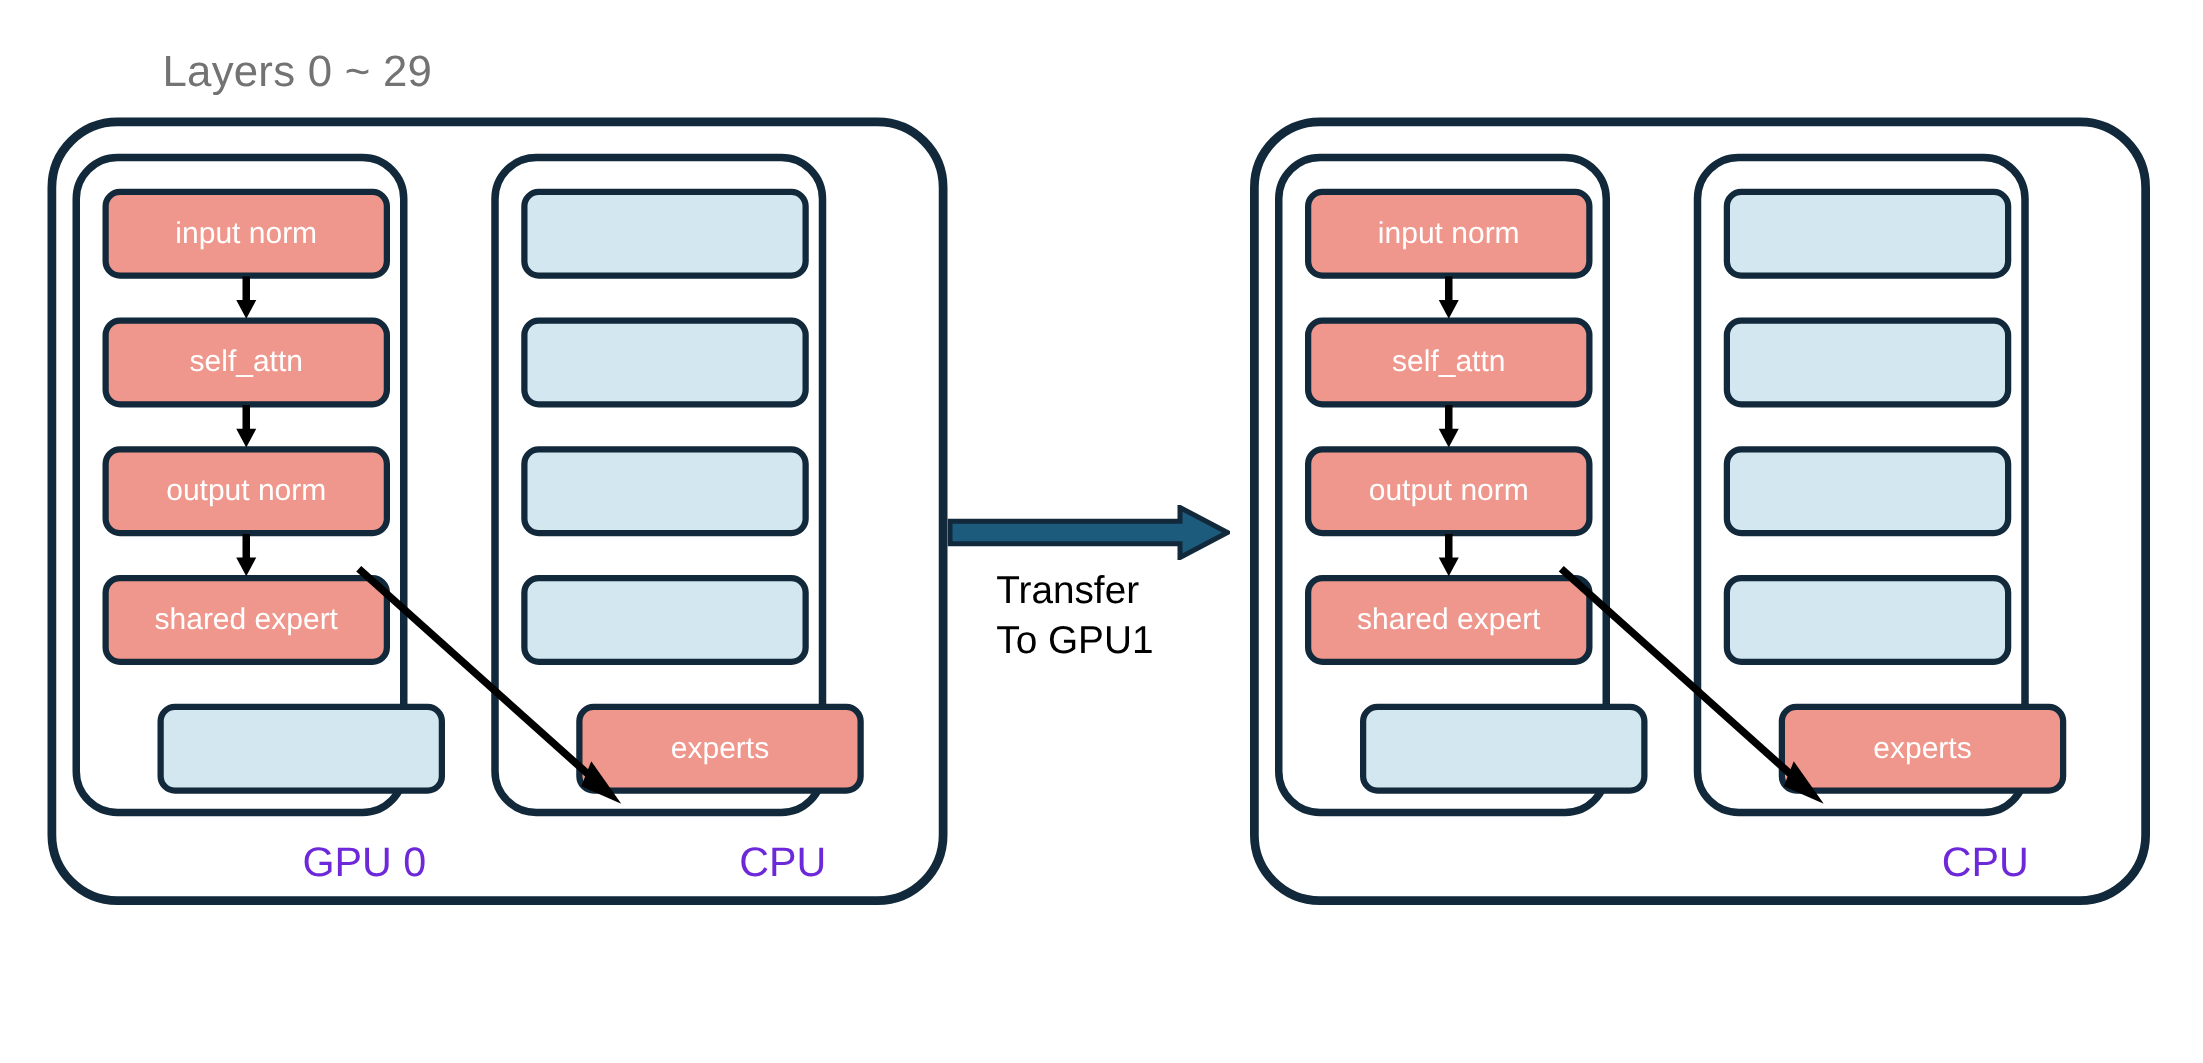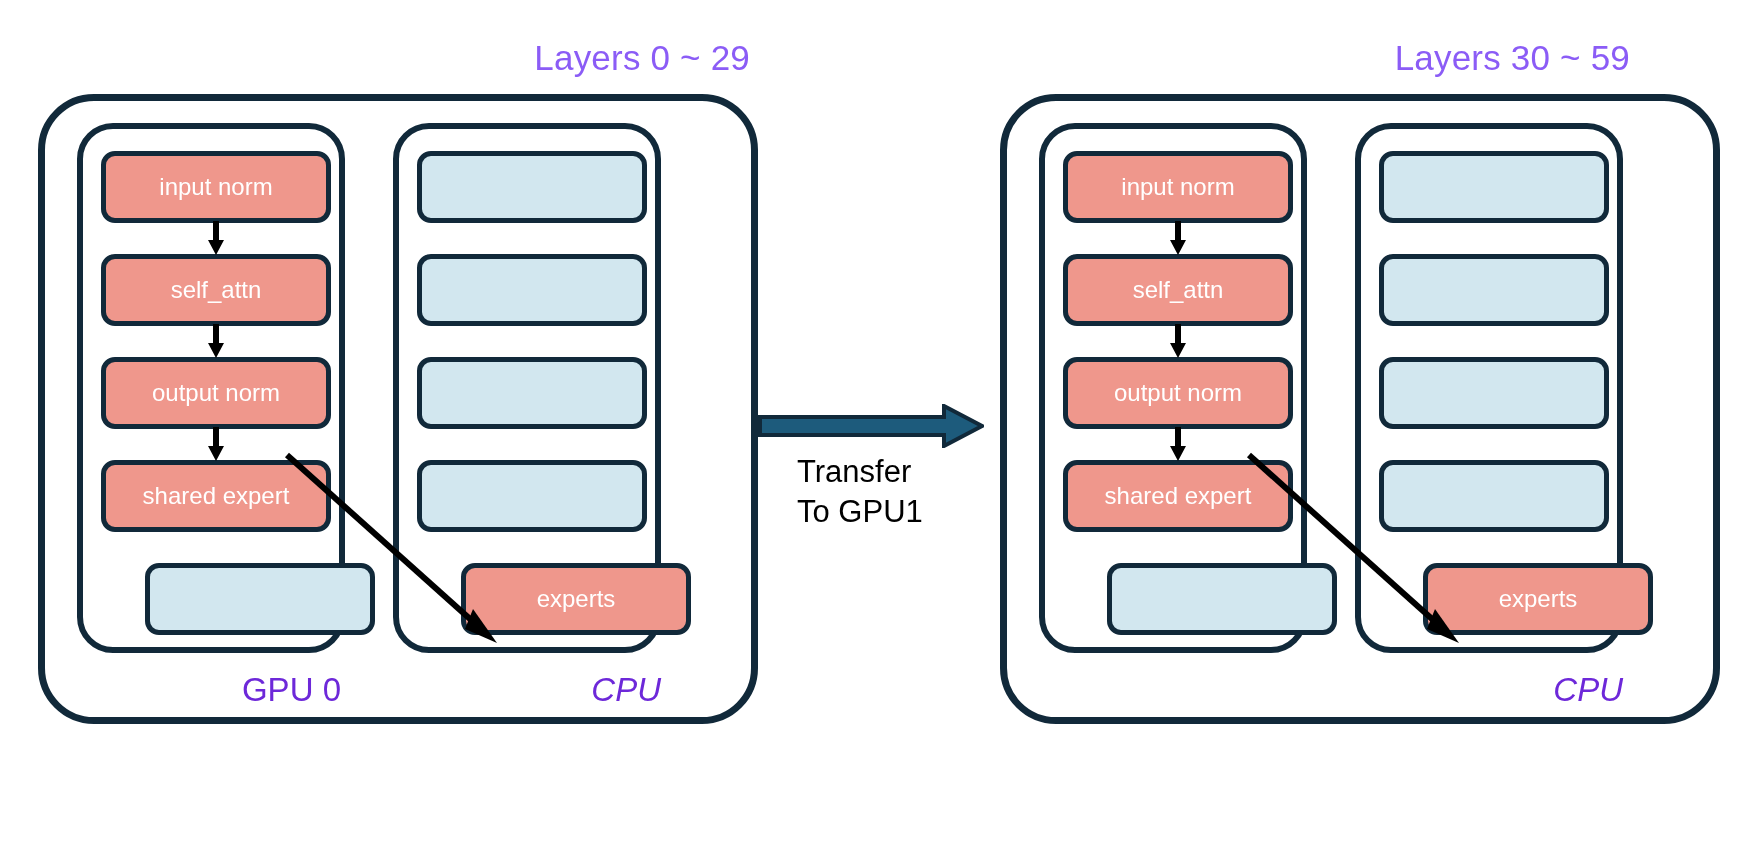--- a/index.html
+++ b/index.html
@@ -15,22 +15,22 @@
     width: 1762px;
     height: 850px;
     background: #ffffff;
     overflow: hidden;
   }
 
   
   .panel-title {
     position: absolute;
     font-size: 35px;
-    color: #8b5cf6;
-    text-align: right;
+    color: #737373;
+    text-align: left;
     white-space: nowrap;
     letter-spacing: 0.2px;
   }
   #title-left  { left: 130px;  top: 38px;  width: 620px; }
   #title-right { left: 1010px; top: 38px;  width: 620px; }
 
   
   .device {
     position: absolute;
     border: 7px solid #11293a;
@@ -45,21 +45,21 @@
   .column {
     position: absolute;
     border: 6px solid #11293a;
     border-radius: 36px;
     background: #ffffff;
     box-sizing: border-box;
     top: 22px;
     width: 268px;
     height: 530px;
   }
-  .column.gpu { left: 32px; }
+  .column.gpu { left: 13px; }
   .column.cpu { left: 348px; }
 
   
   .slot {
     position: absolute;
     left: 18px;
     width: 230px;
     height: 72px;
     box-sizing: border-box;
     border: 5px solid #11293a;
@@ -105,21 +105,21 @@
   
   .device-label {
     position: absolute;
     bottom: 8px;
     font-size: 33px;
     color: #6d28d9;
     text-align: right;
     white-space: nowrap;
   }
   .device-label.gpu { left: 28px;  width: 268px; }
-  .device-label.cpu { left: 348px; width: 268px; font-style: italic; }
+  .device-label.cpu { left: 348px; width: 268px; }
 
   
   #transfer-arrow {
     position: absolute;
     left: 758px;
     top: 404px;
     width: 226px;
     height: 44px;
   }
   #transfer-label {
@@ -184,21 +184,20 @@
   </div>
 
   <svg id="transfer-arrow" viewBox="0 0 226 44">
     <path d="M2 13 L186 13 L186 2 L224 22 L186 42 L186 31 L2 31 Z" fill="#1d5b7c" stroke="#11293a" stroke-width="4" stroke-linejoin="miter"></path>
   </svg>
   <div id="transfer-label">
     <span>Transfer</span>
     <span>To GPU1</span>
   </div>
 
-  <div class="panel-title" id="title-right">Layers 30 ~ 59</div>
 
   <div class="device" id="device-right">
 
     <div class="column gpu">
       <div class="slot active s0">input norm</div>
       <div class="slot active s1">self_attn</div>
       <div class="slot active s2">output norm</div>
       <div class="slot active s3">shared expert</div>
       <div class="slot idle s4"></div>
 

